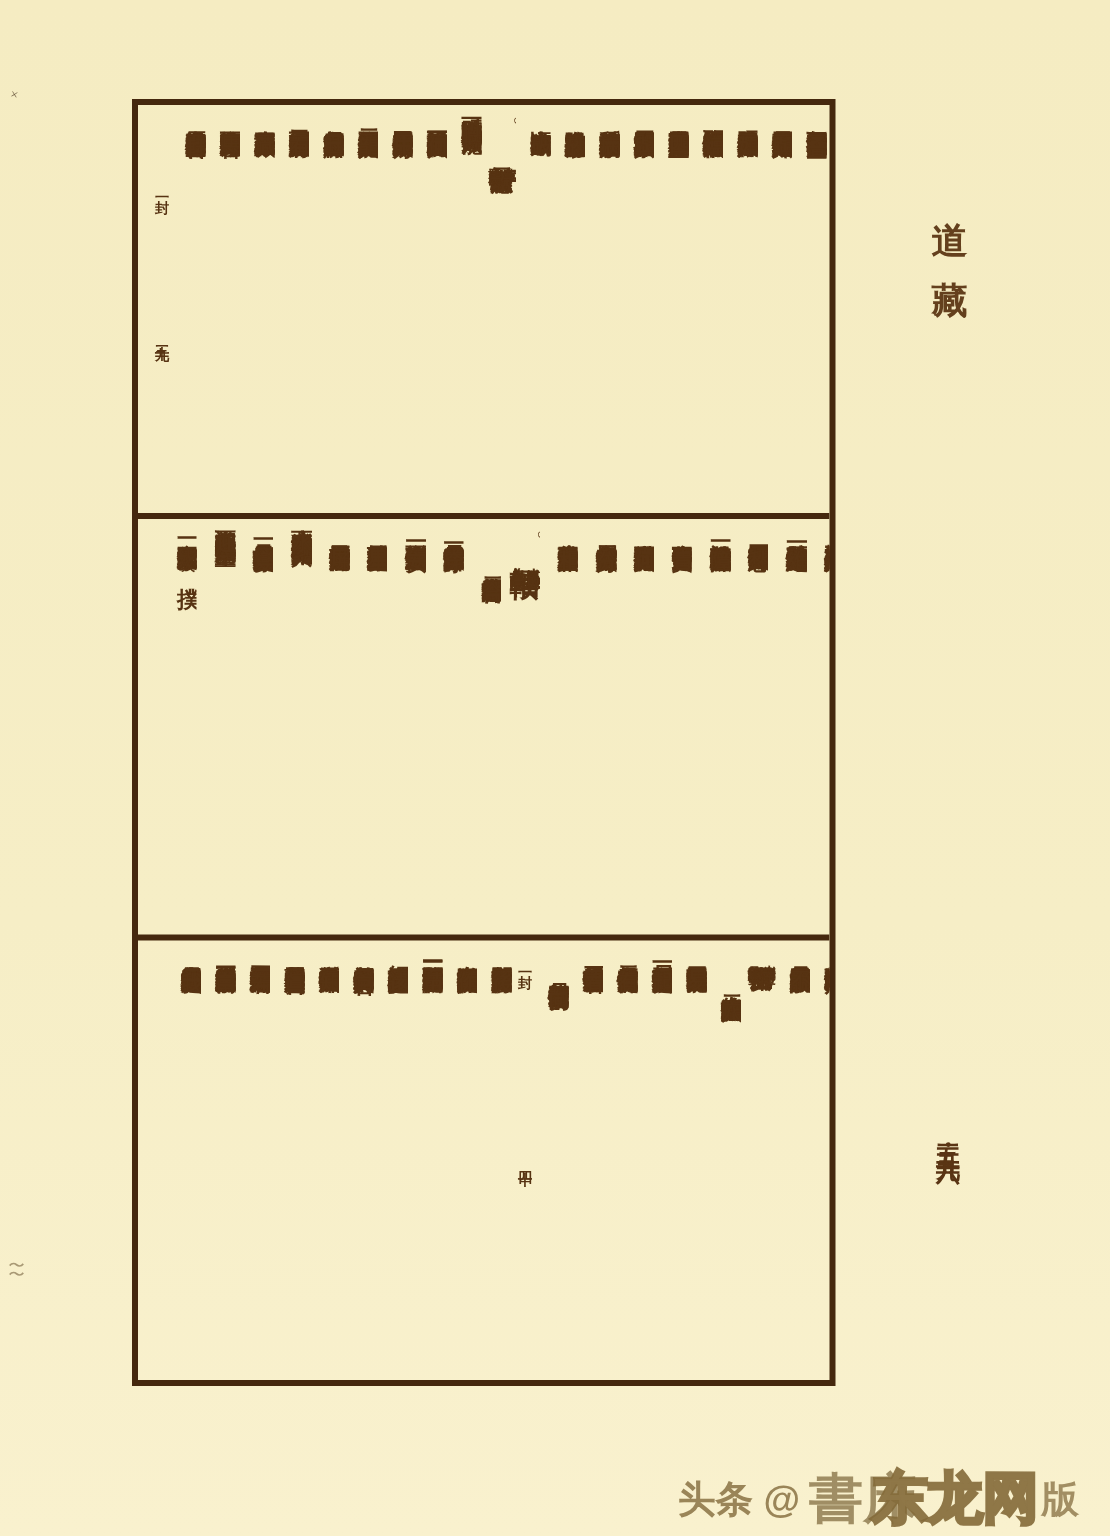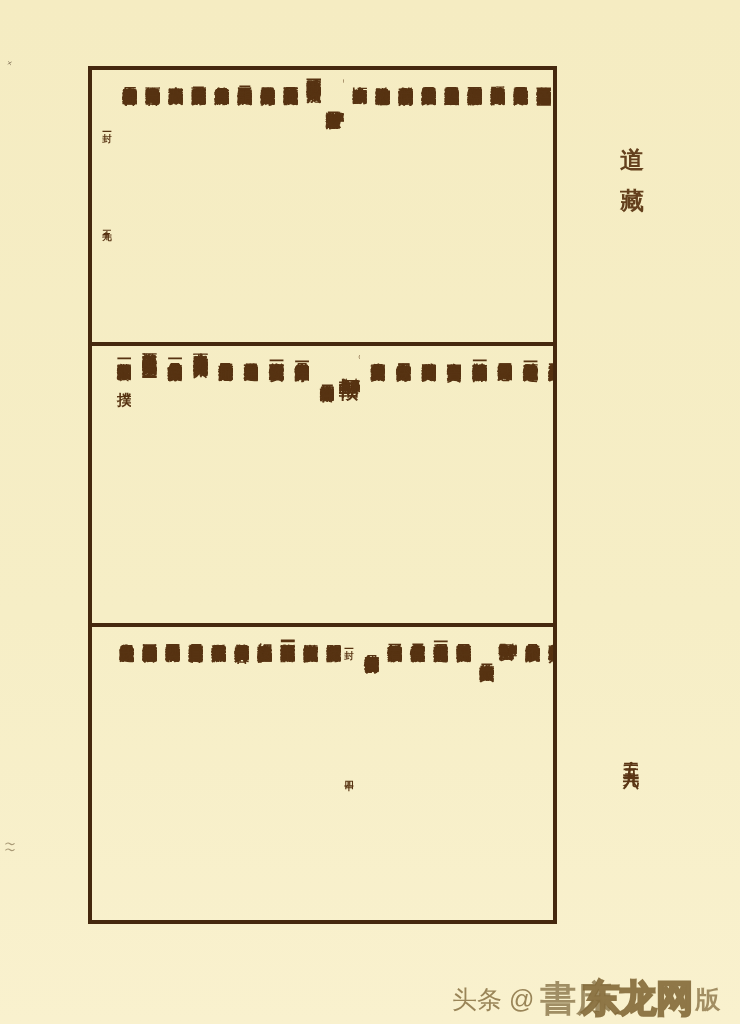--- a/index.html
+++ b/index.html
@@ -53,21 +53,21 @@
   .scribble{
     position:absolute;left:2px;top:836px;height:70px;
     writing-mode:vertical-rl;font-size:11px;color:rgba(104,82,48,0.55);
     filter:blur(0.5px);letter-spacing:3px;
   }
   .speck{position:absolute;left:7px;top:58px;font-size:9px;color:rgba(70,50,28,0.75);transform:rotate(12deg);}
   .watermark{
     position:absolute;left:452px;top:974px;display:flex;align-items:center;
     filter:blur(0.3px);white-space:nowrap;
   }
-  .wm1{font-family:"Liberation Sans","DejaVu Sans",sans-serif;font-size:25px;font-weight:400;color:rgba(140,117,72,0.88);}
+  .wm1{font-family:"Liberation Sans","DejaVu Sans",sans-serif;font-size:25px;font-weight:700;color:rgba(140,117,72,0.88);}
   .wm2{font-size:36px;font-weight:700;color:rgba(130,108,64,0.75);margin-left:6px;}
   .wm3{
     font-family:"Liberation Sans","DejaVu Sans",sans-serif;
     font-size:37px;font-weight:800;margin-left:-30px;
     color:rgba(246,238,200,0.92);
     -webkit-text-stroke:2.5px rgba(132,106,58,0.9);
     text-shadow:0 0 1px rgba(120,95,50,0.5);
     text-align:right;
   }
   .wm4{font-size:25px;font-weight:700;color:rgba(140,117,72,0.8);margin-left:2px;}

